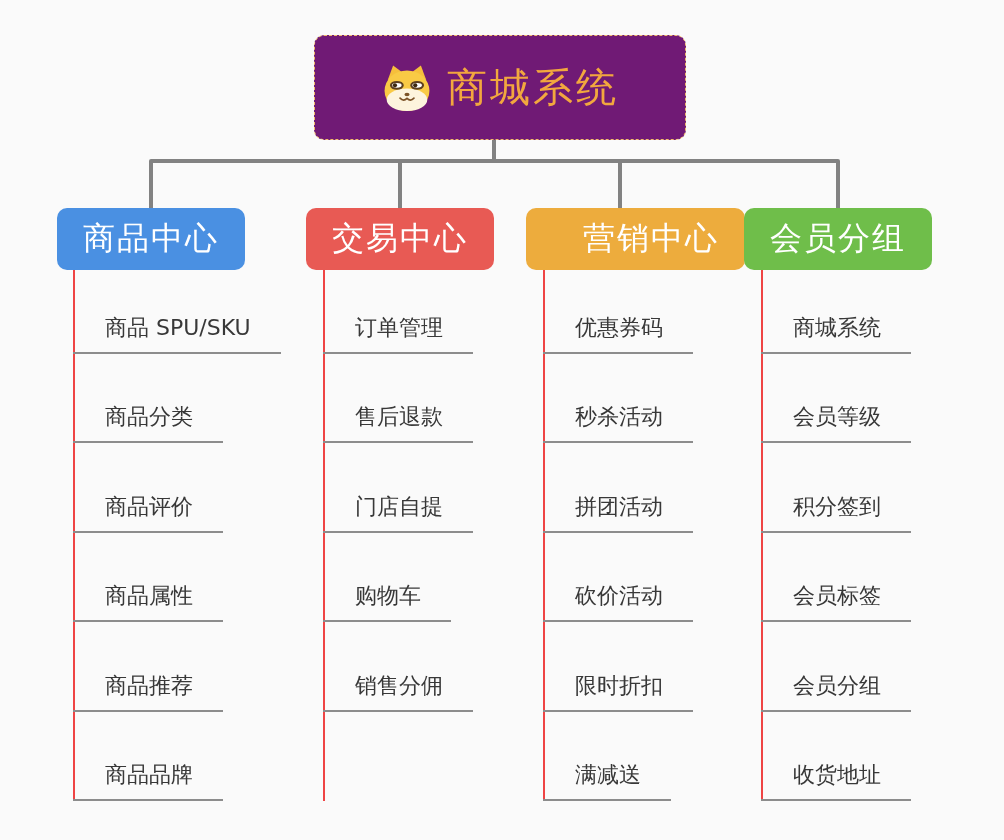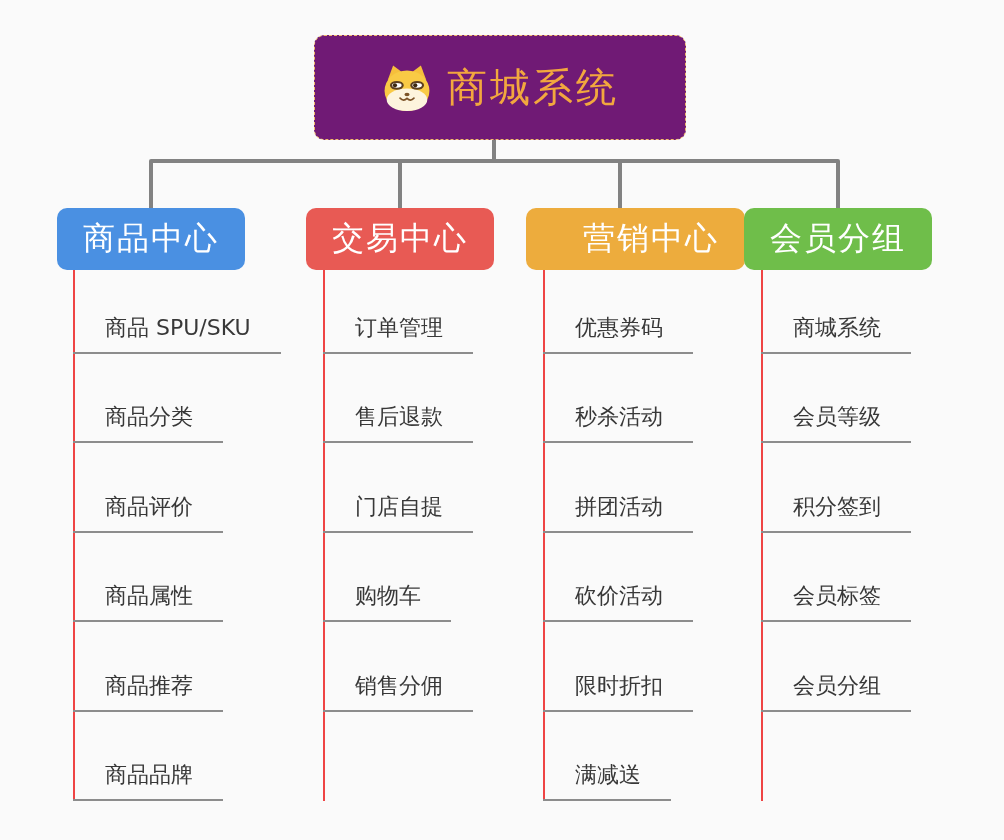--- a/index.html
+++ b/index.html
@@ -122,15 +122,16 @@
     <div class="child">限时折扣</div>
     <div class="child">满减送</div>
   </div>
 
   <div class="col col-3">
     <div class="child">商城系统</div>
     <div class="child">会员等级</div>
     <div class="child">积分签到</div>
     <div class="child">会员标签</div>
     <div class="child">会员分组</div>
+    <div class="child">收货地址</div>
   </div>
 
 </div>
 
 </body></html>

